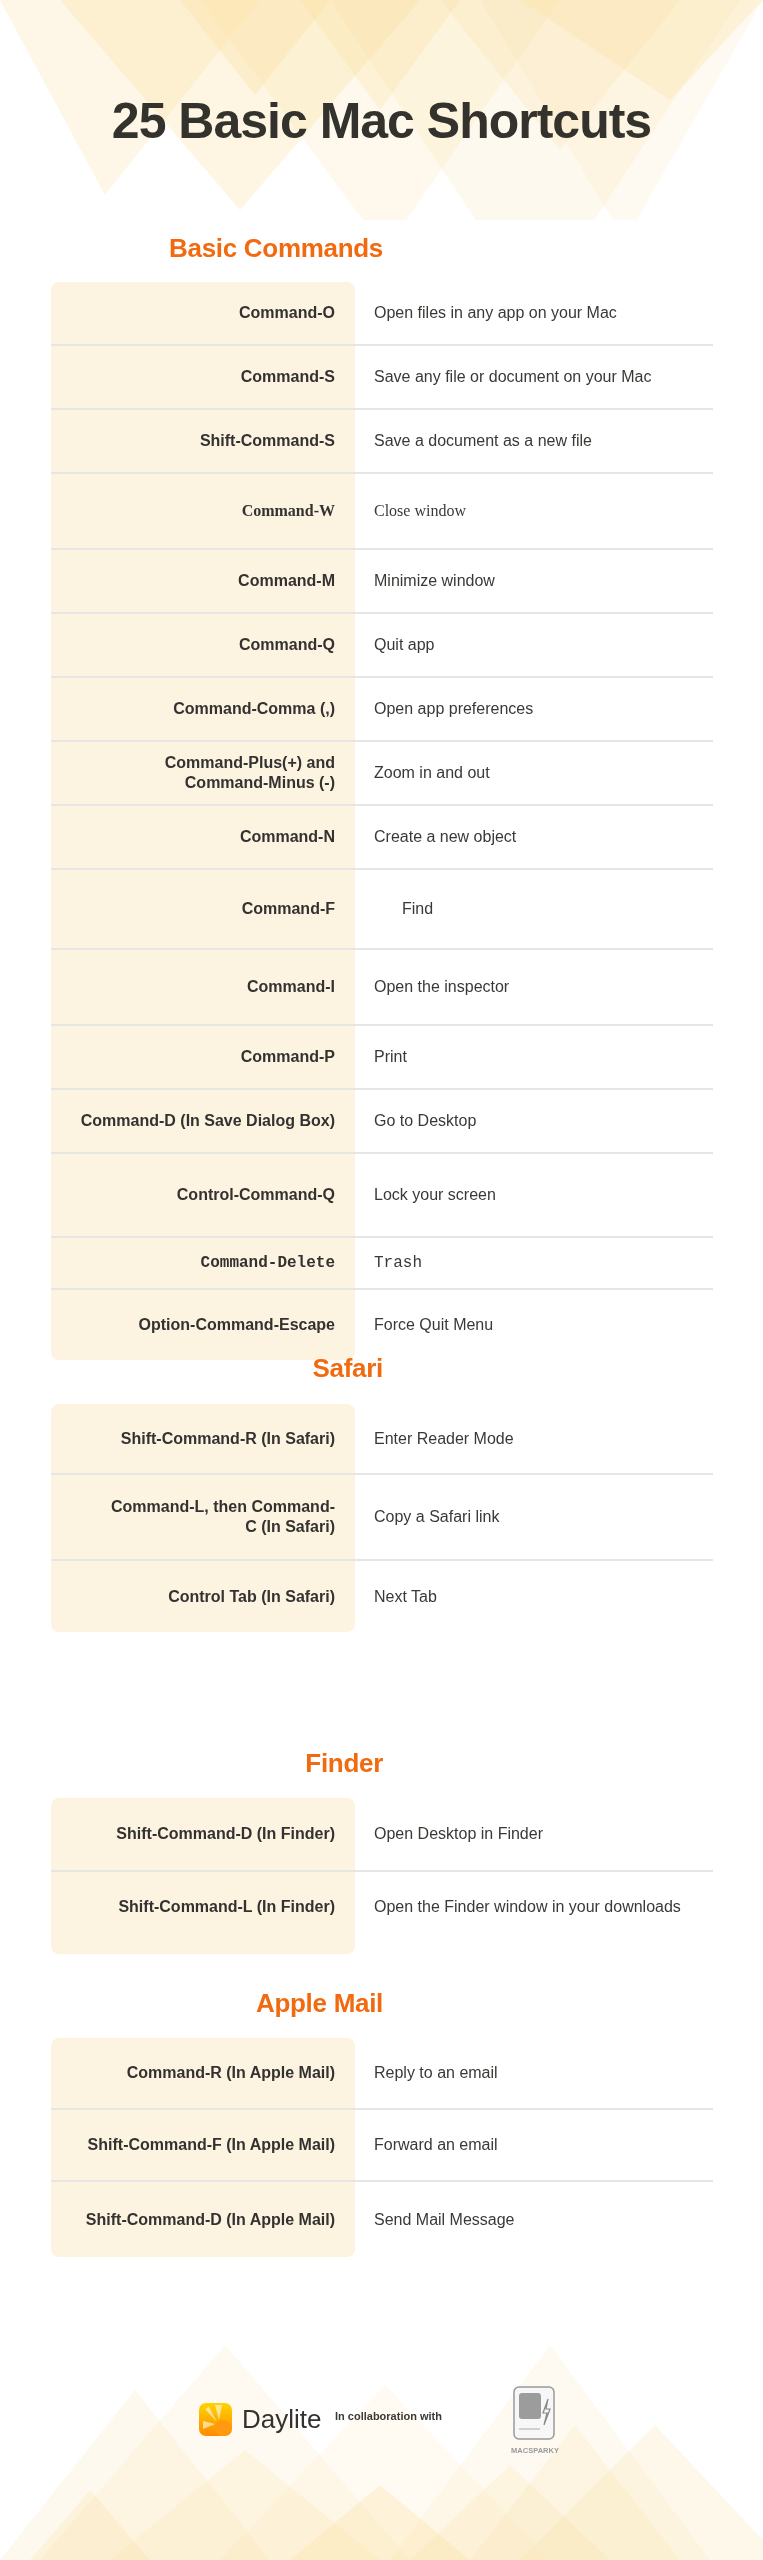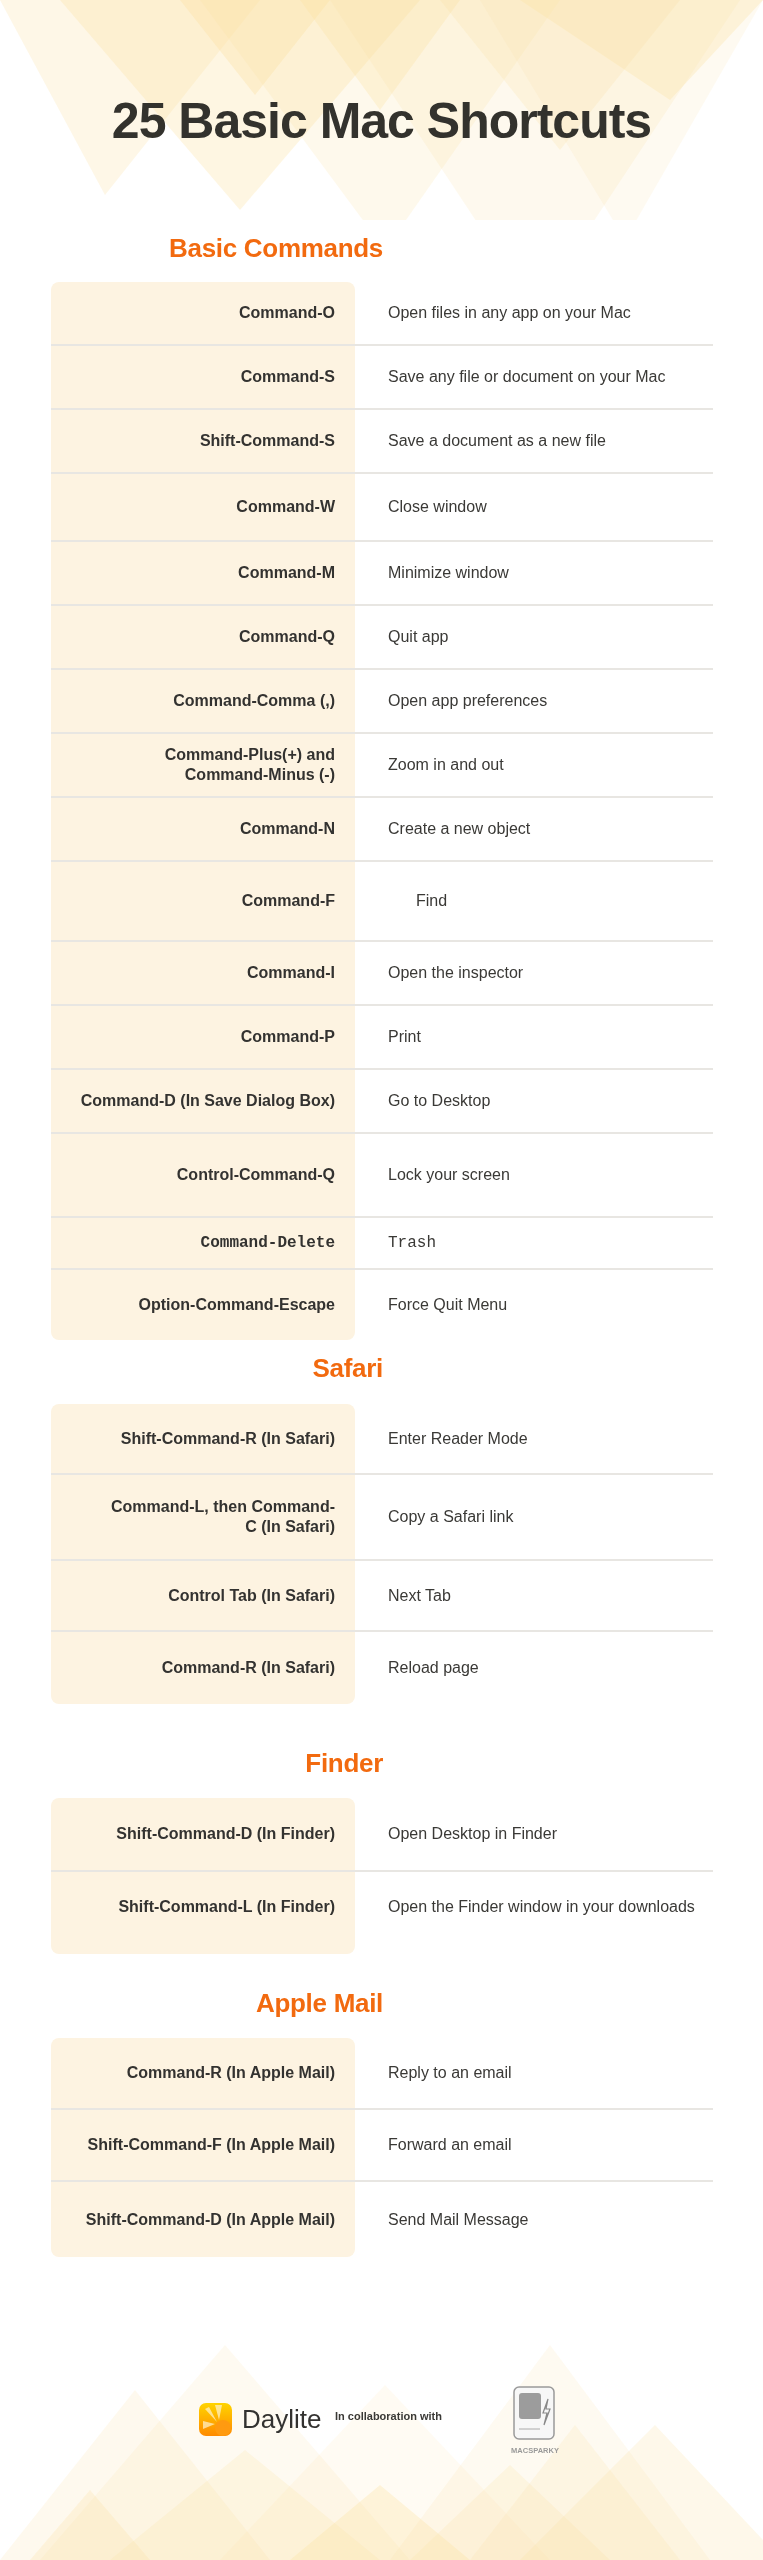--- a/index.html
+++ b/index.html
@@ -31,21 +31,21 @@
     position: relative; display: flex; align-items: center; z-index: 1;
     border-bottom: 2px solid #e8e6e2;
     box-sizing: border-box;
   }
   .row:last-child { border-bottom: none; }
   .row .key {
     width: 304px; box-sizing: border-box; padding-right: 20px; padding-left: 16px;
     text-align: right; font-weight: bold; font-size: 16px; line-height: 20px; color: #333230;
   }
   .row .desc {
-    padding-left: 33px; font-size: 16px; line-height: 20px; color: #3a3936; text-align: center;
+    padding-left: 19px; font-size: 16px; line-height: 20px; color: #3a3936; text-align: center;
   }
   .footer {
     position: absolute; top: 2385px; left: 0; width: 763px; height: 80px;
   }
   .daylite-icon { position: absolute; left: 199px; top: 18px; width: 33px; height: 33px; }
   .daylite-name { position: absolute; left: 242px; top: 19px; font-size: 26px; color: #333230; }
   .collab-text { position: absolute; left: 335px; top: 25px; font-size: 11px; font-weight: bold; color: #3a3936; }
   .macsparky-logo { position: absolute; left: 510px; top: 0px; width: 50px; height: 72px; }
 </style>
 </head>
@@ -75,21 +75,21 @@
         <div class="desc">Open files in any app on your Mac</div>
       </div>
     <div class="row" style="height:64px;">
         <div class="key">Command-S</div>
         <div class="desc">Save any file or document on your Mac</div>
       </div>
     <div class="row" style="height:64px;">
         <div class="key">Shift-Command-S</div>
         <div class="desc">Save a document as a new file</div>
       </div>
-    <div class="row" style="height:68px;">
+    <div class="row" style="height:76px;font-family:Liberation Serif, serif;">
         <div class="key">Command-W</div>
         <div class="desc">Close window</div>
       </div>
     <div class="row" style="height:64px;">
         <div class="key">Command-M</div>
         <div class="desc">Minimize window</div>
       </div>
     <div class="row" style="height:64px;">
         <div class="key">Command-Q</div>
         <div class="desc">Quit app</div>
@@ -103,21 +103,21 @@
         <div class="desc">Zoom in and out</div>
       </div>
     <div class="row" style="height:64px;">
         <div class="key">Command-N</div>
         <div class="desc">Create a new object</div>
       </div>
     <div class="row" style="height:80px;gap:28px;">
         <div class="key">Command-F</div>
         <div class="desc">Find</div>
       </div>
-    <div class="row" style="height:64px;">
+    <div class="row" style="height:76px;">
         <div class="key">Command-I</div>
         <div class="desc">Open the inspector</div>
       </div>
     <div class="row" style="height:64px;">
         <div class="key">Command-P</div>
         <div class="desc">Print</div>
       </div>
     <div class="row" style="height:64px;">
         <div class="key">Command-D (In Save Dialog Box)</div>
         <div class="desc">Go to Desktop</div>
@@ -144,24 +144,20 @@
         <div class="key">Shift-Command-R (In Safari)</div>
         <div class="desc">Enter Reader Mode</div>
       </div>
     <div class="row" style="height:86px;">
         <div class="key" style="padding-left:54px;">Command-L, then Command-C (In Safari)</div>
         <div class="desc">Copy a Safari link</div>
       </div>
     <div class="row" style="height:71px;">
         <div class="key">Control Tab (In Safari)</div>
         <div class="desc">Next Tab</div>
-      </div>
-    <div class="row" style="height:72px;">
-        <div class="key">Command-R (In Safari)</div>
-        <div class="desc">Reload page</div>
       </div>
   </div>
 </div>
 
 <div class="section" style="top:1745px;">
   <h2 class="section-heading" style="top:3px; right:330px;">Finder</h2>
   <div class="table" style="top:53px;">
     <div class="row" style="height:74px;">
         <div class="key">Shift-Command-D (In Finder)</div>
         <div class="desc">Open Desktop in Finder</div>

